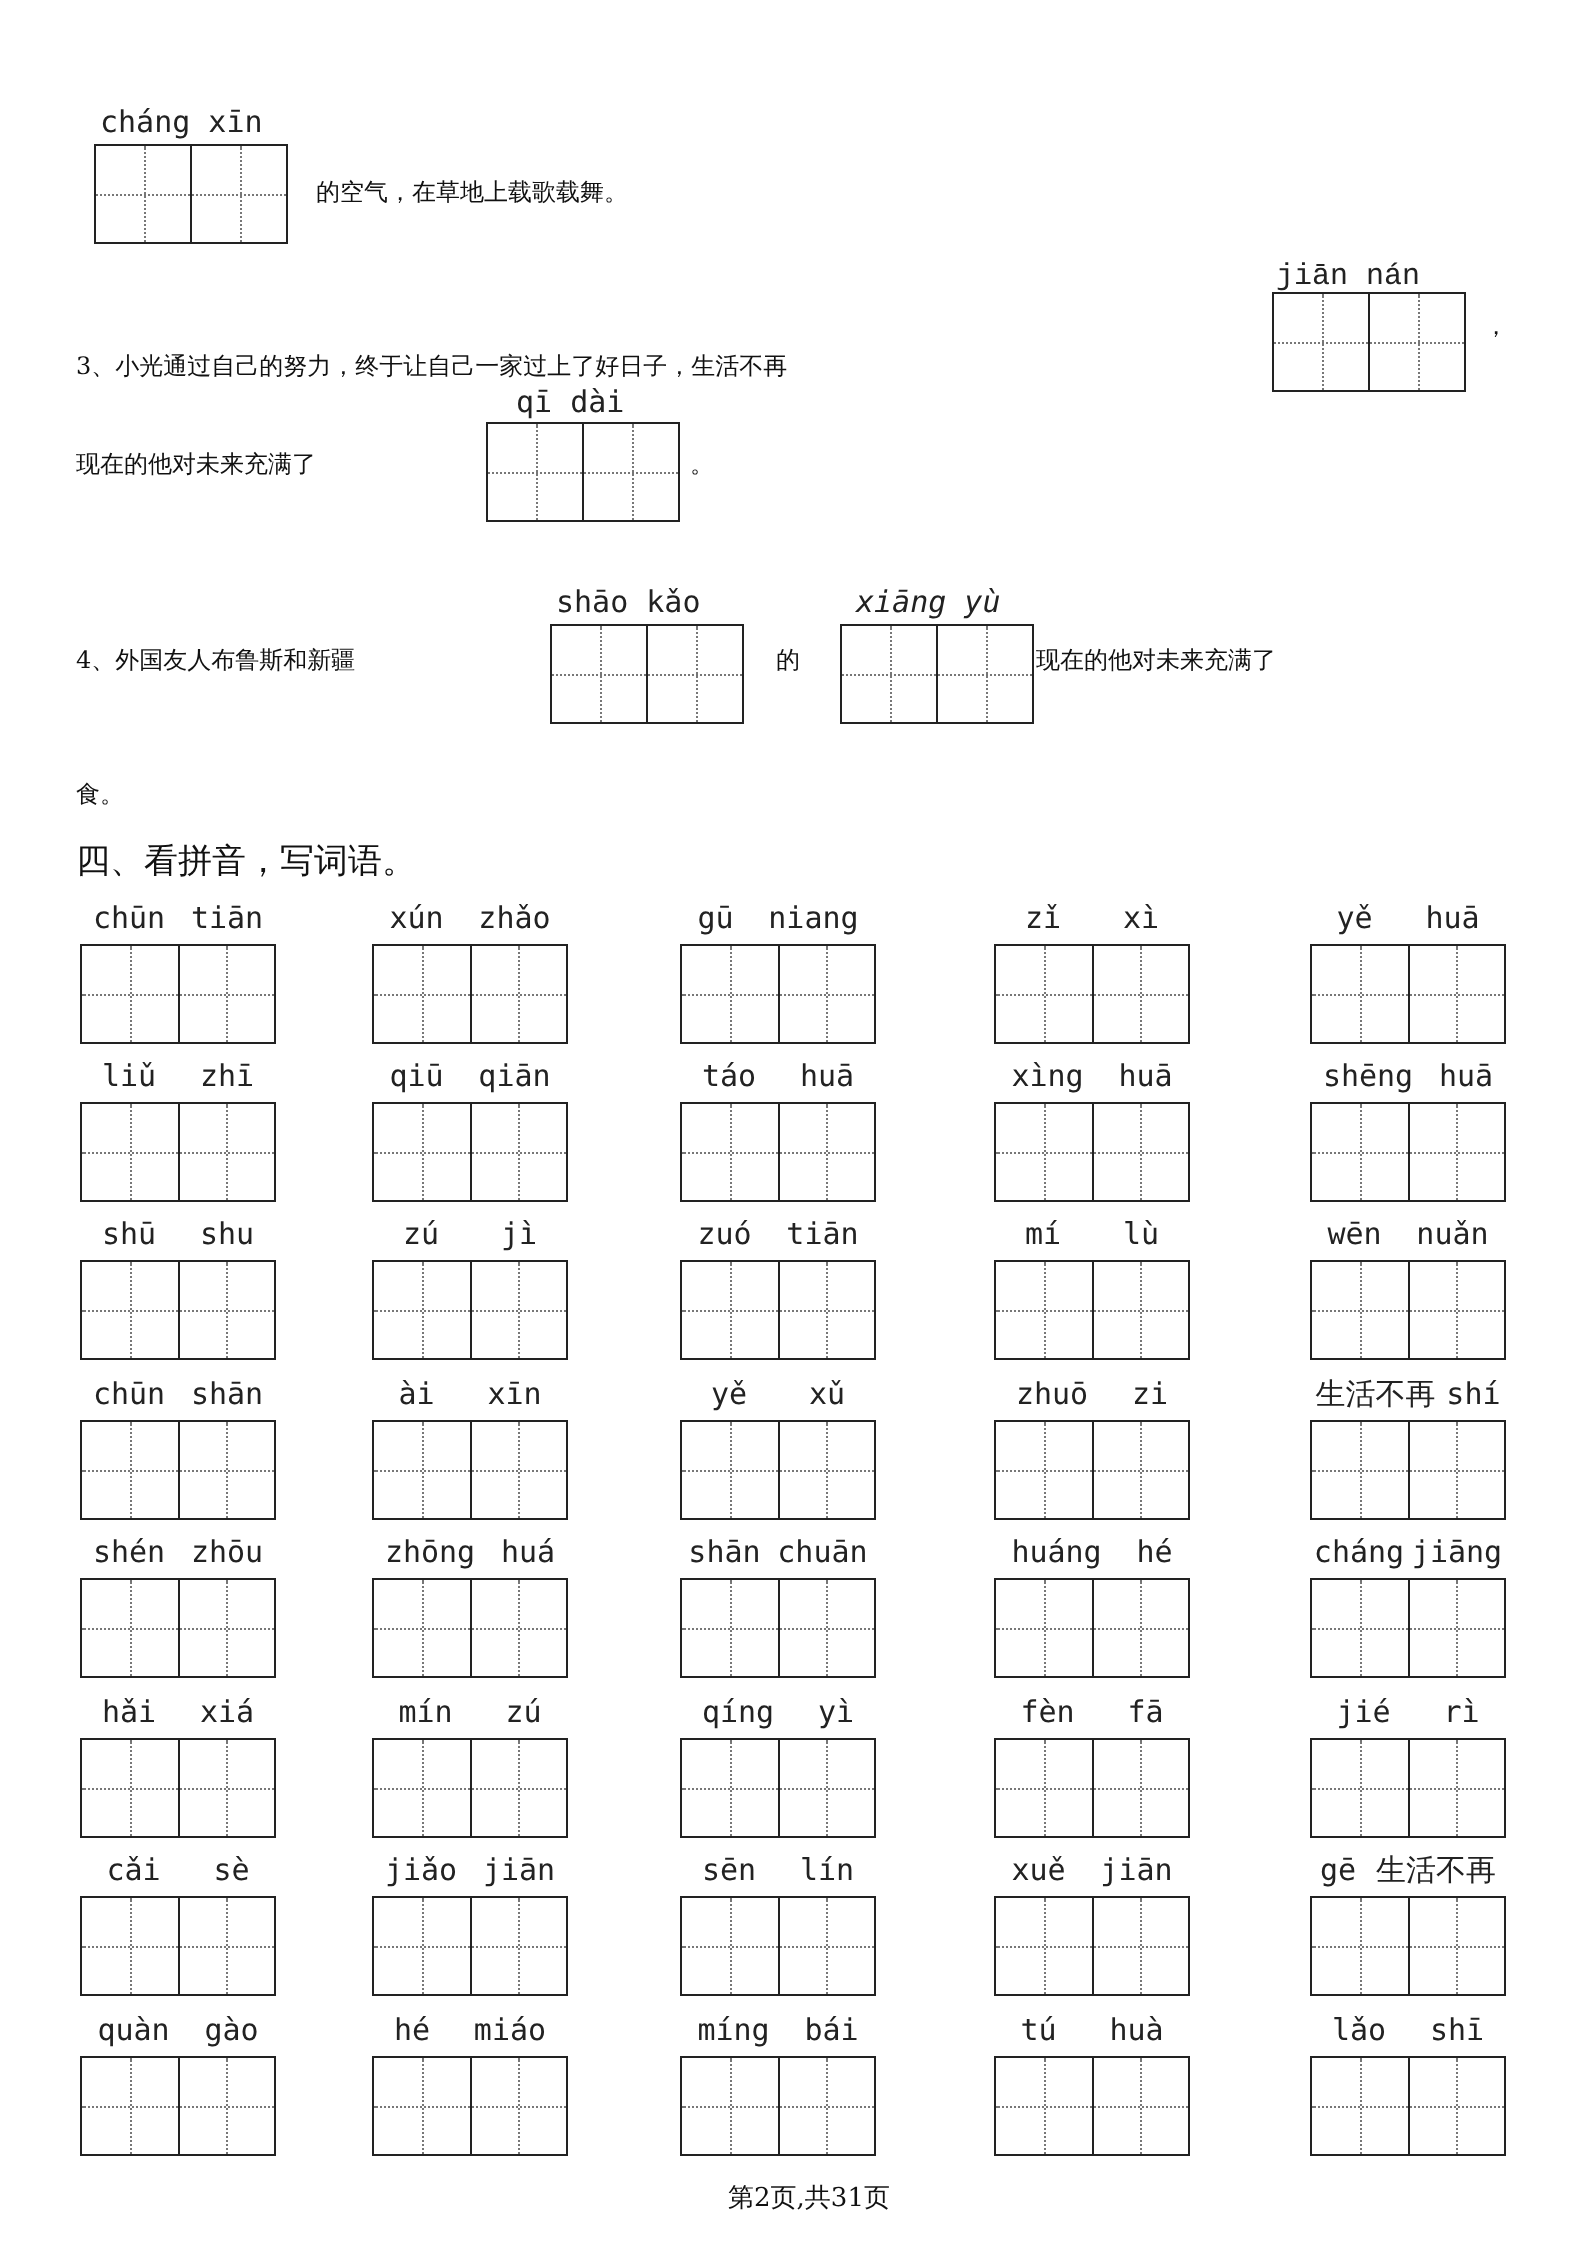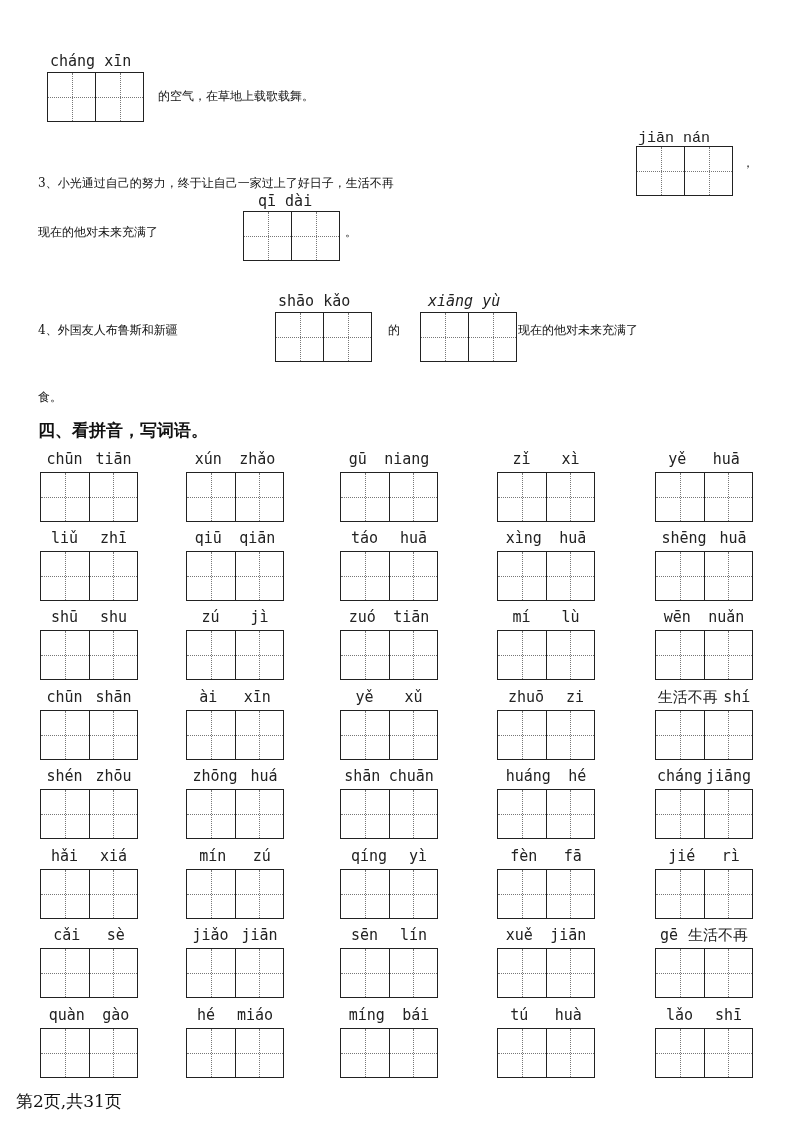--- a/index.html
+++ b/index.html
@@ -5,22 +5,22 @@
   html, body { margin:0; padding:0; background:#fff; }
   body { width:793px; height:1122px; position:relative; overflow:hidden;
          font-family: "DejaVu Serif", "Liberation Serif", serif; color:#111; }
   .py { position:absolute; font-family:"DejaVu Sans Mono","Liberation Mono",monospace; font-size:15px; white-space:nowrap; color:#222; }
   .txt { position:absolute; font-size:12px; white-space:nowrap; letter-spacing:0px; }
   .box { position:absolute; border:1.5px solid #222; box-sizing:border-box; display:flex; }
   .cell { flex:1; position:relative; box-sizing:border-box; }
   .cell + .cell { border-left:1.5px solid #222; }
   .cell::before { content:""; position:absolute; left:50%; top:0; bottom:0; border-left:1px dotted #777; }
   .cell::after { content:""; position:absolute; top:50%; left:0; right:0; border-top:1px dotted #777; }
-  .heading { position:absolute; font-size:17px; font-weight:bold; white-space:nowrap; }
-  .footer { position:absolute; left:0; right:0; top:1090px; text-align:left; font-size:17px;padding-left:16px; }
+  .heading { position:absolute; font-size:17px; font-weight:normal; white-space:nowrap; }
+  .footer { position:absolute; left:0; right:0; top:1090px; text-align:center; font-size:13px;padding-left:16px; }
   .grid-item { position:absolute; width:98px; }
   .grid-item .gp { position:absolute; top:0; left:0; right:0; height:20px; font-family:"DejaVu Sans Mono","Liberation Mono",monospace; font-size:15px; color:#222; display:flex; justify-content:space-around; white-space:nowrap; }
   .grid-item .box { top:22px; left:0; width:98px; height:50px; }
 </style>
 </head>
 <body>
 
 <div class="py" style="left:50px;top:52px;">cháng xīn</div>
 <div class="box" style="left:47px;top:72px;width:97px;height:50px;">
     <div class="cell"></div>

